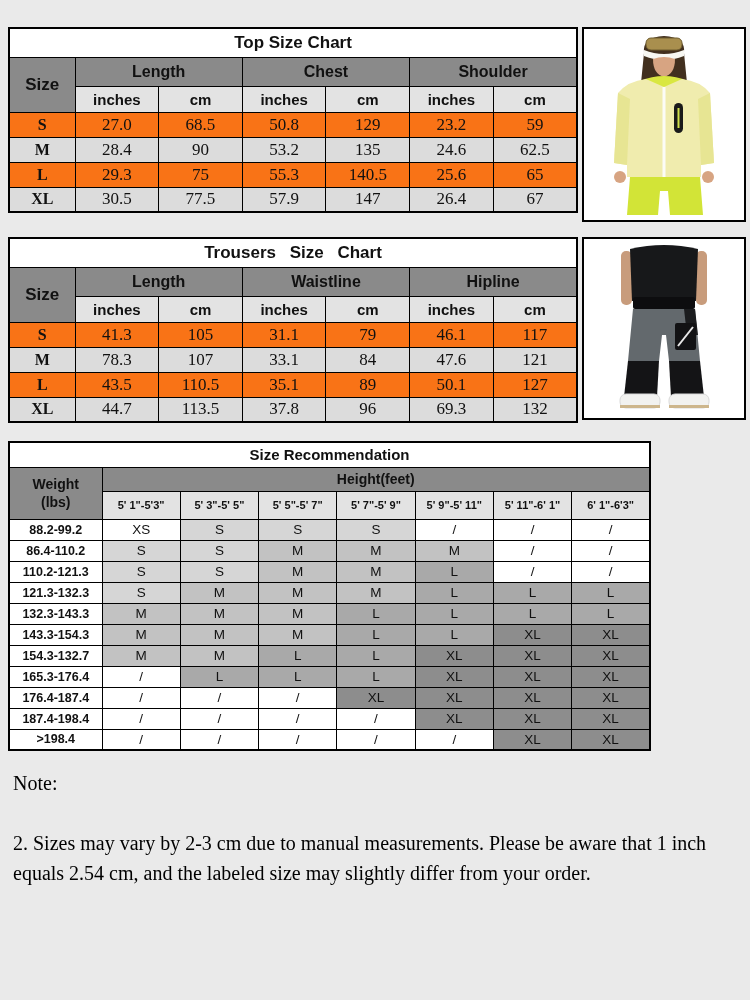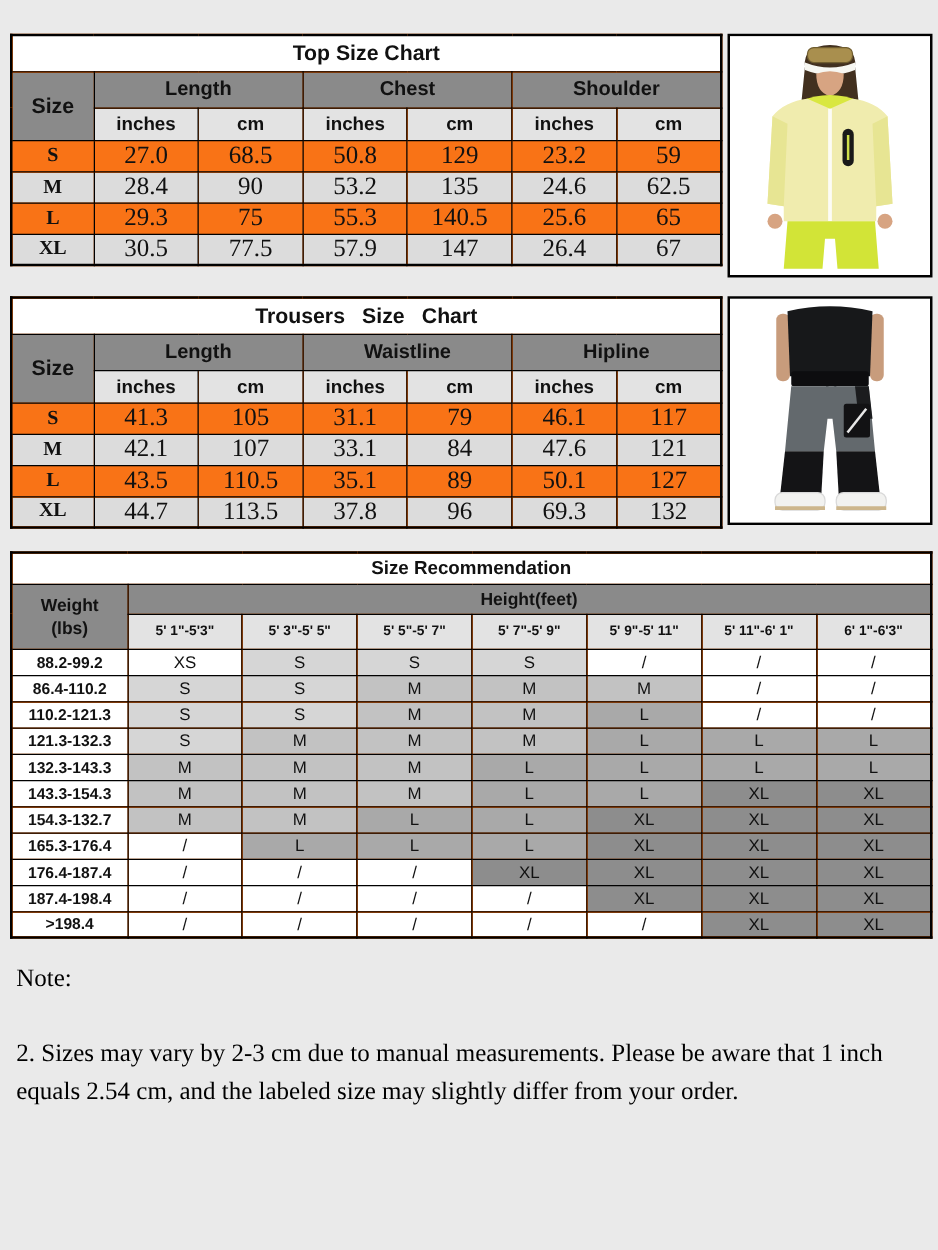--- a/index.html
+++ b/index.html
@@ -7,29 +7,29 @@
   .canvas { position:relative; width:750px; height:1000px; background:#eaeaea;
             font-family:"Liberation Sans",sans-serif; overflow:hidden; }
 
   table { border-collapse:collapse; table-layout:fixed; width:100%; background:#f97316; }
   .sizetable { border:2px solid #000; position:absolute; }
   .sizetable td, .sizetable th { border:1px solid #000; text-align:center; vertical-align:middle;
             color:#111; overflow:hidden; white-space:nowrap; }
 
   .tbl-top { left:8px; top:27px; width:570px; }
   .tbl-trousers { left:8px; top:237px; width:570px; }
-  .tbl-rec { left:8px; top:441px; width:738px; }
+  .tbl-rec { left:8px; top:441px; width:643px;border-radius:23px; }
 
   .t-title td { height:29px; font-weight:bold; font-size:17px; background:#fff; }
   .ws { word-spacing:9px; }
   .hdr { background:#8a8a8a; font-weight:bold; font-size:16px; height:29px; }
   .size-hd { font-size:17px; }
   .t-units th { background:#e3e3e3; font-weight:bold; font-size:15px; height:26px; }
   .t-data th { font-family:"Liberation Serif",serif; font-weight:bold; font-size:16px; height:25px; }
-  .t-data td { font-family:"Liberation Serif",serif; font-size:20px;margin-left:16px; }
+  .t-data td { font-family:"Liberation Serif",serif; font-size:17px;margin-left:16px; }
   .stripe th, .stripe td { background:#dcdcdc; }
 
   .rec-title td { height:25px; font-weight:bold; font-size:15px; background:#fff; }
   .rec-weight-hd { background:#8a8a8a; font-weight:bold; font-size:14px; line-height:1.3; }
   .rec-height-hd { background:#8a8a8a; font-weight:bold; font-size:14px; height:24px; }
   .rec-sub th { background:#e3e3e3; font-weight:bold; font-size:11px; height:28px; }
   .rec-row th { font-weight:bold; font-size:12.5px; background:#fff; height:21px; }
   .rec-row td { font-size:13.5px; }
 
   .photo { position:absolute; border:2px solid #000; background:#fff; }
@@ -166,21 +166,21 @@
       <th>S</th>
       <td>41.3</td>
       <td>105</td>
       <td>31.1</td>
       <td>79</td>
       <td>46.1</td>
       <td>117</td>
     </tr>
     <tr class="t-data stripe">
       <th>M</th>
-      <td>42.1</td>
+      <td>78.3</td>
       <td>107</td>
       <td>33.1</td>
       <td>84</td>
       <td>47.6</td>
       <td>121</td>
     </tr>
     <tr class="t-data">
       <th>L</th>
       <td>43.5</td>
       <td>110.5</td>

